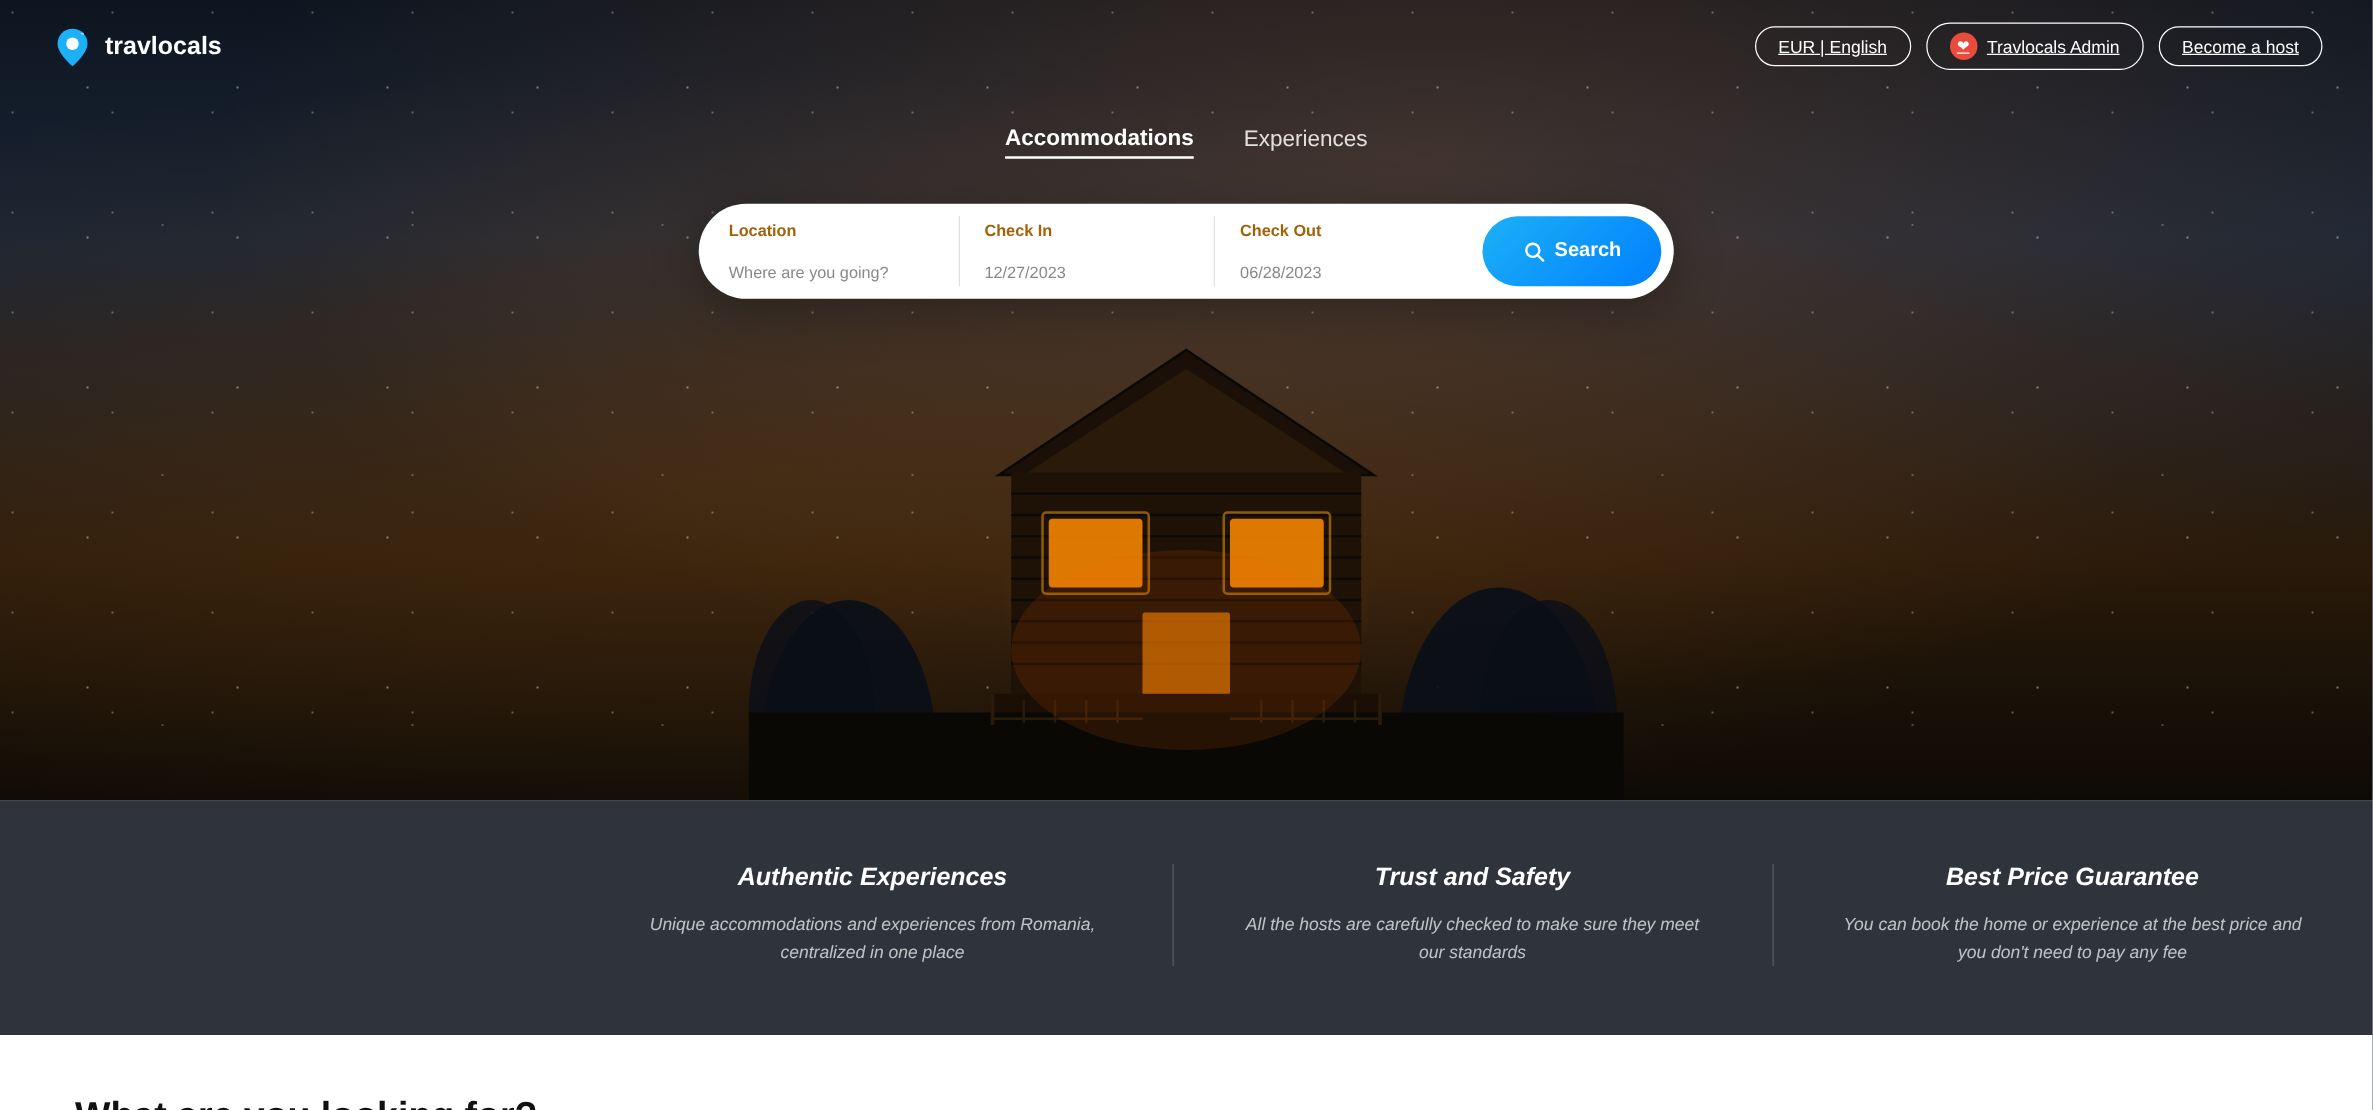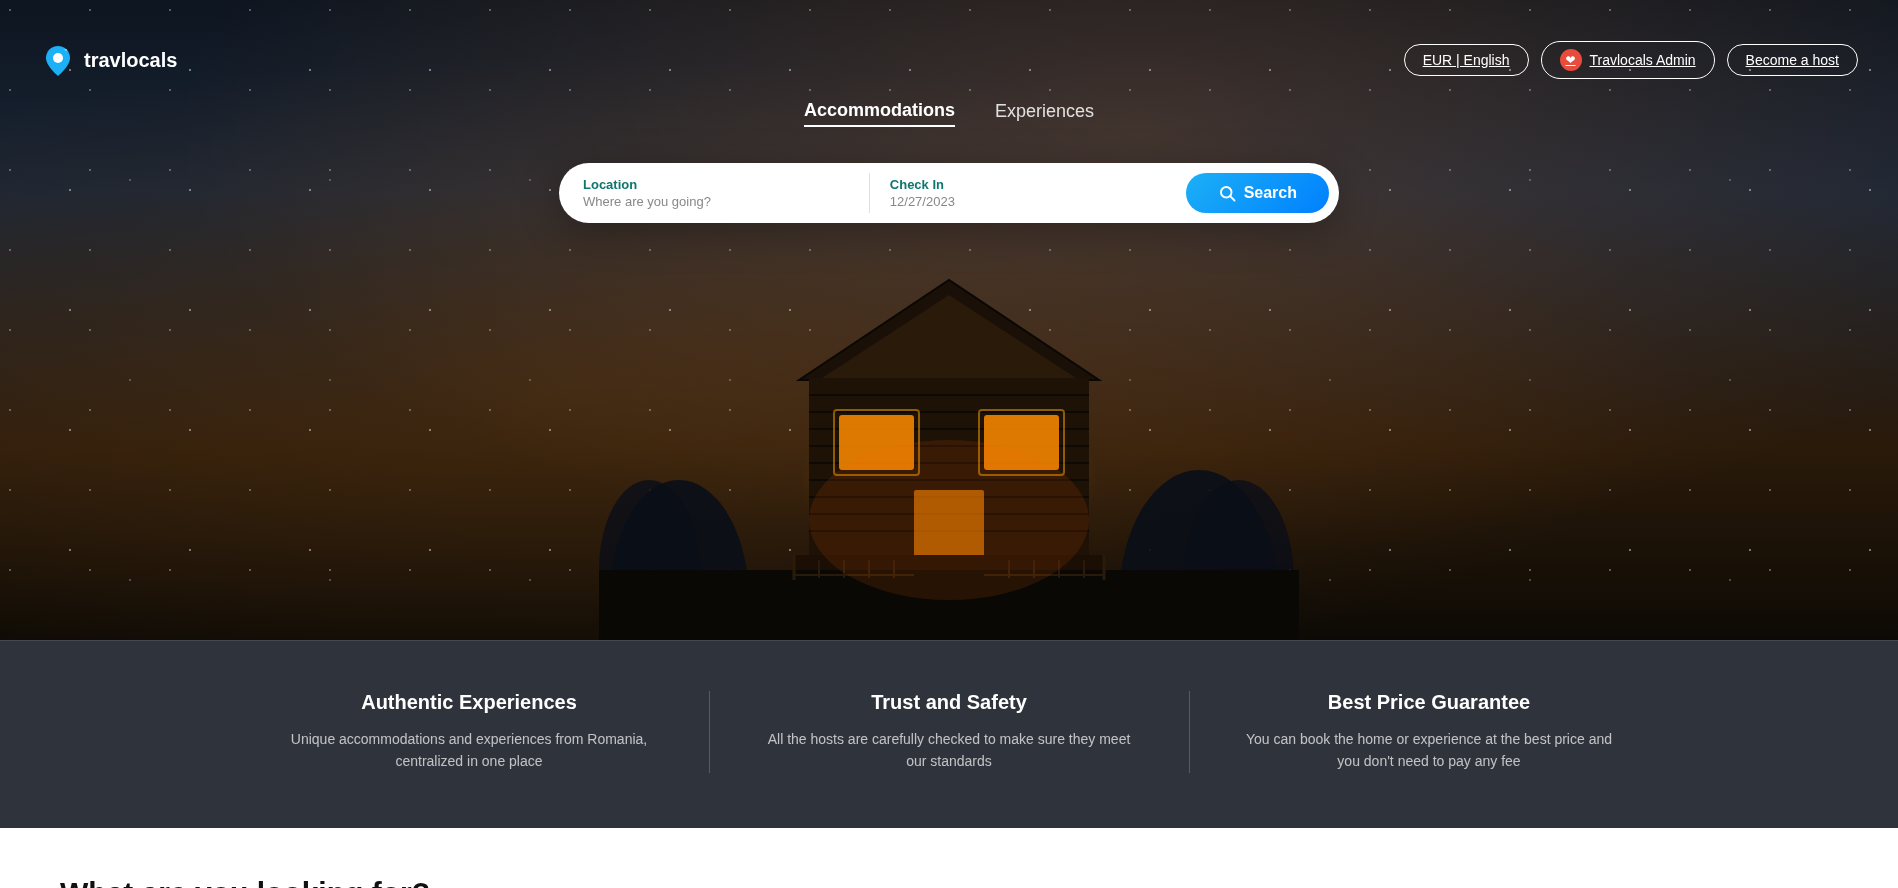--- a/index.html
+++ b/index.html
@@ -7,21 +7,20 @@
 
     
     .header {
       position: absolute;
       top: 0; left: 0; right: 0;
       z-index: 10;
       display: flex;
       align-items: center;
       justify-content: space-between;
       padding: 18px 40px;
-      margin-top: 23px;
     }
     .logo {
       display: flex;
       align-items: center;
       gap: 8px;
       color: #fff;
       font-size: 20px;
       font-weight: 600;
       text-decoration: none;
     }
@@ -163,22 +162,22 @@
       padding: 4px 20px 4px 0;
       flex: 1;
     }
     .search-field + .search-field {
       border-left: 1.5px solid #e0e0e0;
       padding-left: 20px;
     }
     .search-field-label {
       font-size: 13px;
       font-weight: 700;
-      color: #0f766e;
-      margin-bottom: 2px;
+      color: #a16207;
+      margin-bottom: 18px;
     }
     .search-field-value {
       font-size: 13px;
       color: #888;
     }
     .search-btn {
       background: linear-gradient(135deg, #1cb0f6, #0080ff);
       border: none;
       border-radius: 40px;
       color: #fff;
@@ -197,23 +196,24 @@
       fill: none;
       stroke: #fff;
       stroke-width: 2.5;
     }
 
     
     .features {
       background: rgba(10,15,25,0.85);
       padding: 50px 0 55px;
       display: flex;
-      justify-content: center;
+      justify-content: flex-end;
       gap: 0;
       border-top: 1px solid rgba(255,255,255,0.1);
+      font-style: italic;
     }
     .feature {
       flex: 1;
       max-width: 480px;
       text-align: center;
       padding: 0 50px;
       position: relative;
     }
     .feature + .feature::before {
       content: '';
@@ -339,20 +339,24 @@
 
     <div class="search-bar">
       <div class="search-field">
         <span class="search-field-label">Location</span>
         <span class="search-field-value">Where are you going?</span>
       </div>
       <div class="search-field">
         <span class="search-field-label">Check In</span>
         <span class="search-field-value">12/27/2023</span>
       </div>
+      <div class="search-field">
+        <span class="search-field-label">Check Out</span>
+        <span class="search-field-value">06/28/2023</span>
+      </div>
       <button class="search-btn">
         <svg class="search-icon-svg" viewBox="0 0 24 24" xmlns="http://www.w3.org/2000/svg">
           <circle cx="11" cy="11" r="7" stroke="white" stroke-width="2.5" fill="none"></circle>
           <line x1="16.5" y1="16.5" x2="22" y2="22" stroke="white" stroke-width="2.5" stroke-linecap="round"></line>
         </svg>
         <span>Search</span>
       </button>
     </div>
   </div>
 </div>

